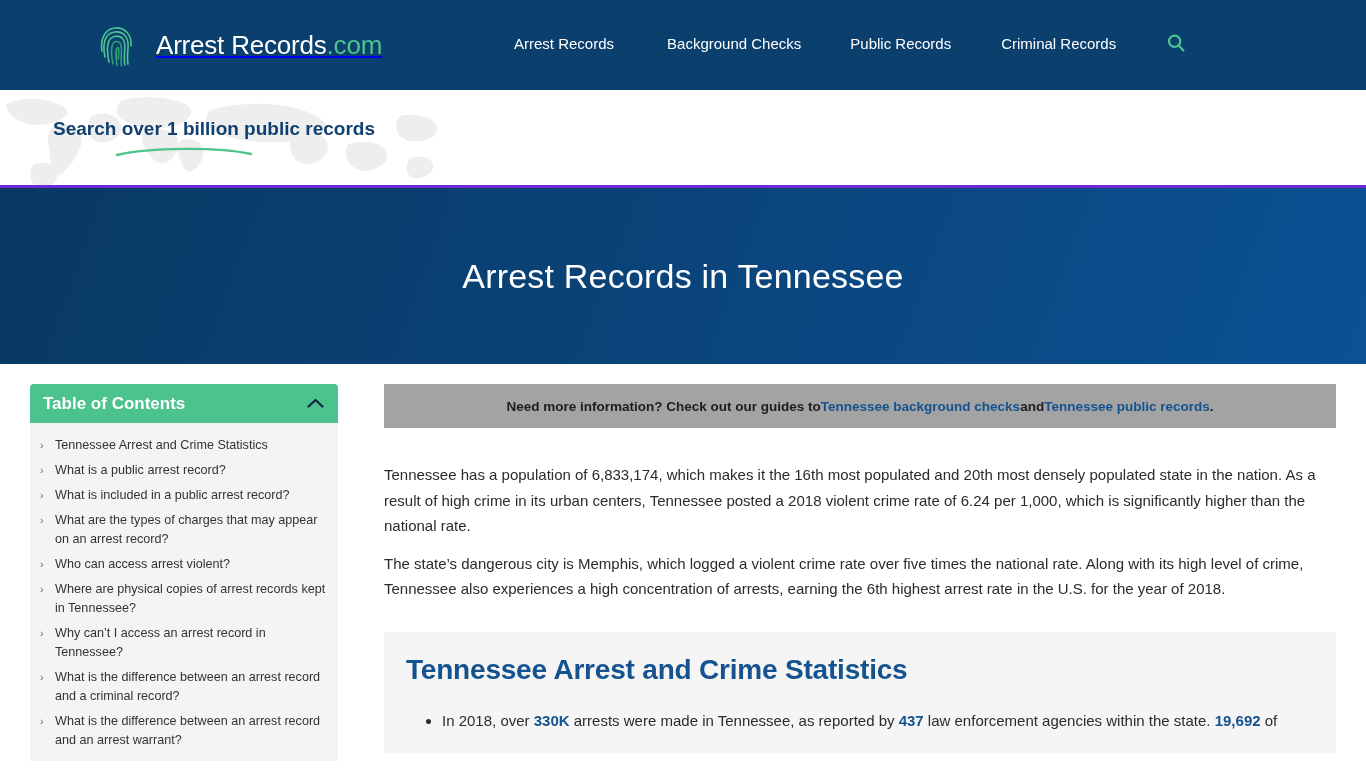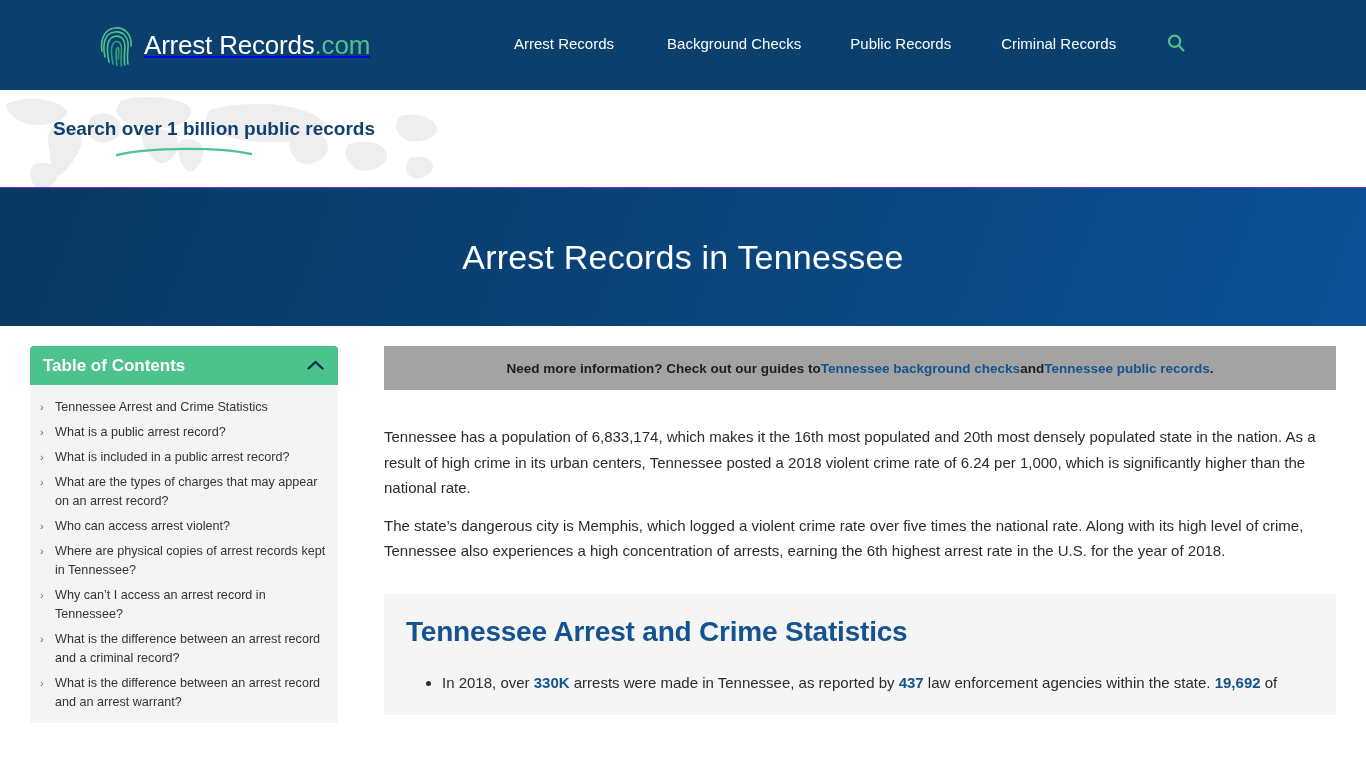--- a/index.html
+++ b/index.html
@@ -17,21 +17,21 @@
     height: 90px;
     background: #0a3f6e;
     display: flex;
     align-items: center;
     position: relative;
   }
   .logo-wrap {
     display: flex;
     align-items: center;
     margin-left: 96px;
-    gap: 6px;
+    gap: 18px;
   }
   .logo-mark { width: 42px; height: 48px; display: block; }
   .logo-text {
     font-size: 26px;
     color: #ffffff;
     letter-spacing: -0.2px;
     white-space: nowrap;
   }
   .logo-text .dotcom { color: #4fc38d; }
 
@@ -61,21 +61,21 @@
   }
 
   
   .searchstrip {
     height: 98px;
     background: #ffffff;
     position: relative;
     display: flex;
     align-items: center;
     overflow: hidden;
-    border-bottom: 1px solid #6d28d9;
+    border-bottom: 3px solid #6d28d9;
   }
   .worldmap {
     position: absolute;
     left: -4px; top: -4px;
     width: 460px; height: 106px;
     opacity: 1;
     pointer-events: none;
   }
   .tagline-wrap {
     position: absolute;
@@ -91,21 +91,21 @@
   }
   .tagline-underline {
     position: absolute;
     left: 62px;
     top: 28px;
     width: 140px; height: 12px;
   }
 
   
   .hero {
-    height: 138px;
+    height: 176px;
     background: linear-gradient(110deg, #093963 0%, #0a4276 42%, #0b5194 100%);
     display: flex;
     align-items: center;
     justify-content: center;
   }
   .hero-title {
     color: #ffffff;
     font-size: 34px;
     font-weight: normal;
     letter-spacing: 0.2px;

